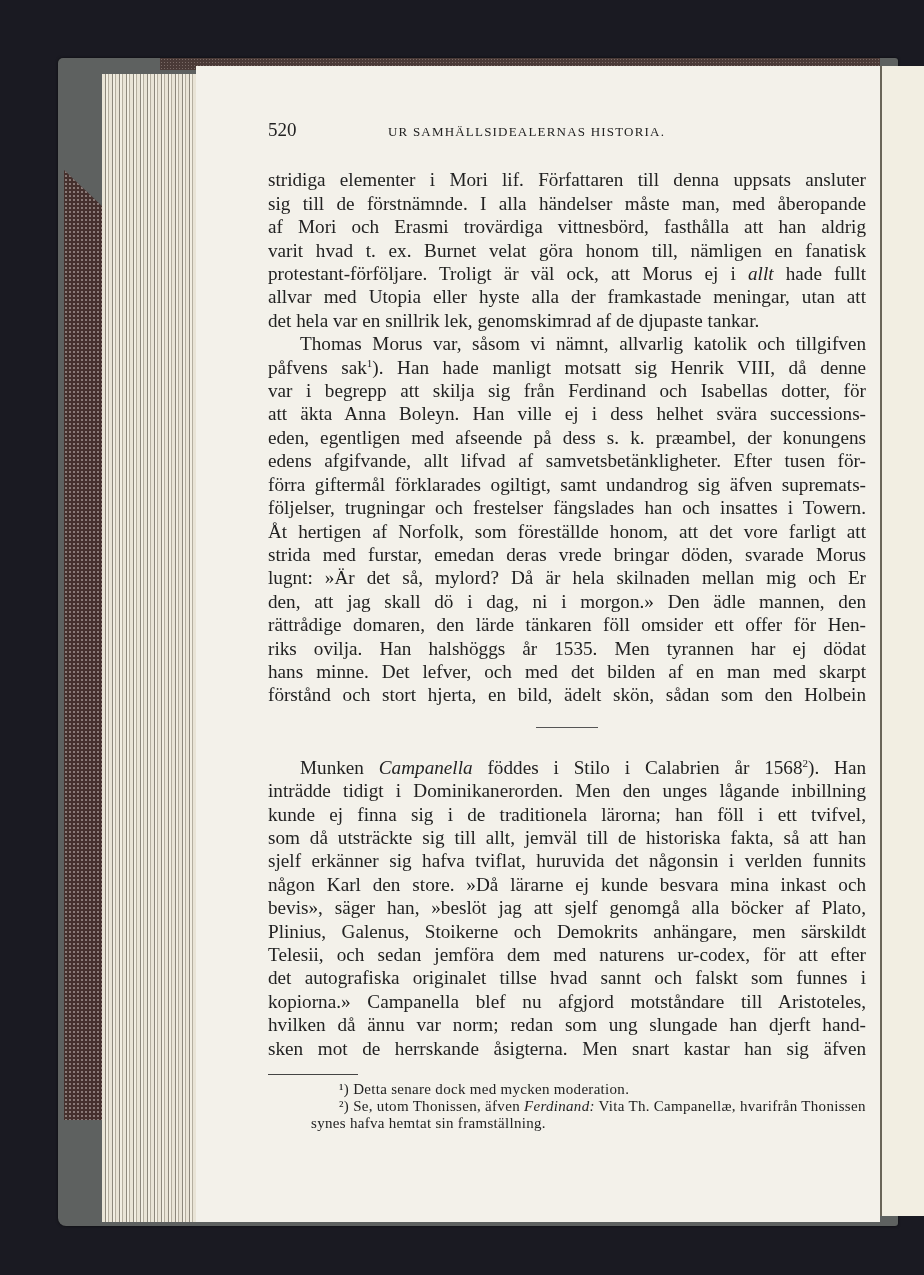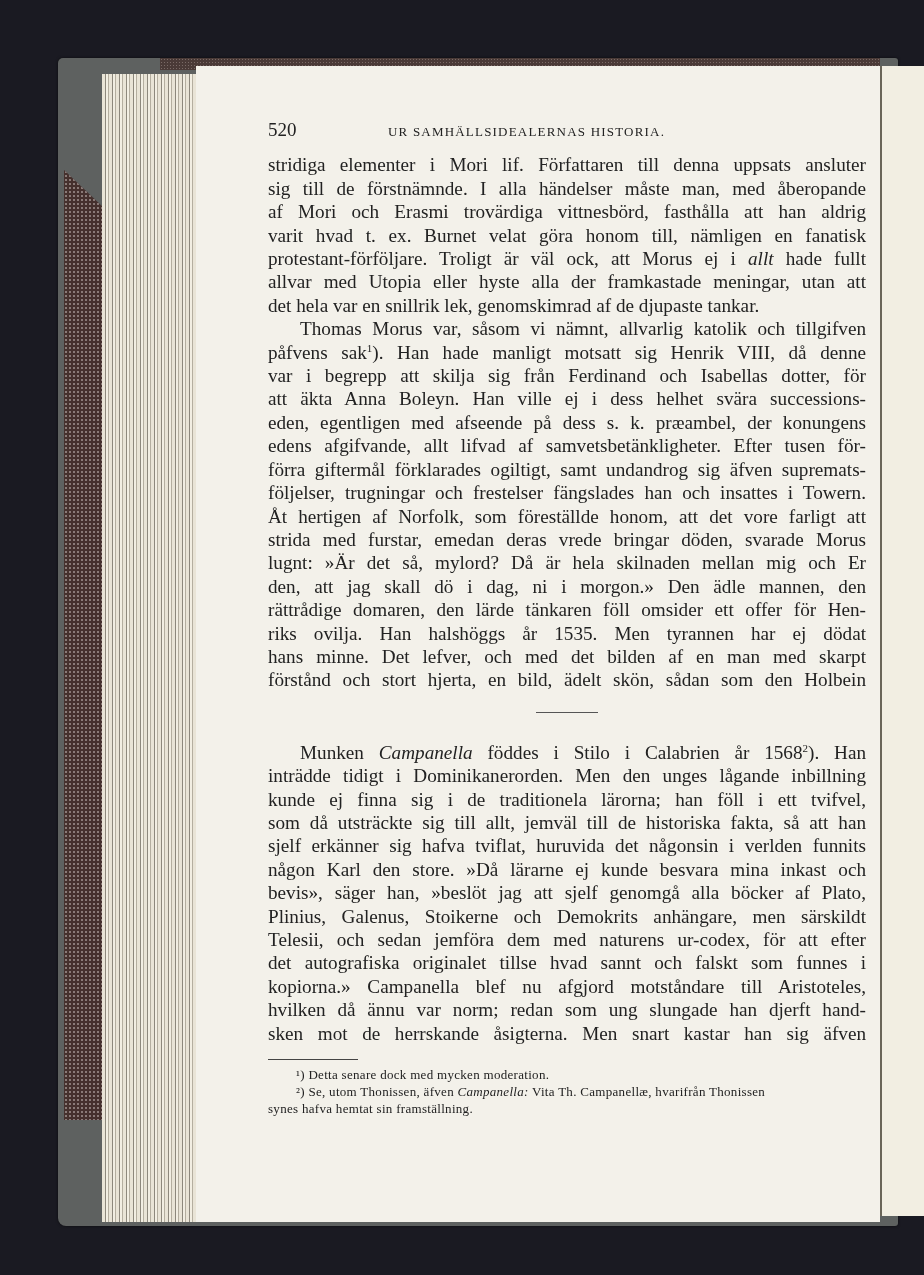--- a/index.html
+++ b/index.html
@@ -45,33 +45,33 @@
       background: #f2eee2;
       border-left: 2px solid #6a6558;
     }
     .text {
       position: absolute; left: 268px; top: 118px; width: 598px;
       color: #222;
       font-family: "Liberation Serif", "DejaVu Serif", serif;
       font-size: 19.2px; line-height: 23.4px;
     }
     .header {
-      display: flex; align-items: baseline; margin-bottom: 10px;
+      display: flex; align-items: baseline; margin-bottom: 25px;
     }
     .page-number { font-size: 19px; width: 120px; }
     .running-head { font-size: 13px; letter-spacing: 1.2px; }
     .para { text-align: justify; margin: 0; }
     .line { display: block; text-align: justify; text-align-last: justify; white-space: nowrap; }
     .line.last { text-align-last: left; font-family: Liberation Serif, serif; }
     .indent { padding-left: 32px; }
     .divider {
       width: 62px; height: 1px; background: #555; margin: 20px auto 28px auto;
     }
     .fn-rule { width: 90px; height: 1px; background: #444; margin: 14px 0 6px 0; }
-    .footnotes { font-size: 13px; line-height: 17px; letter-spacing: 0.3px; }
+    .footnotes { font-size: 15px; line-height: 17px; letter-spacing: 0.3px; margin-left: 43px; }
     .fn-line { display: block; white-space: nowrap; }
     .fn-indent { padding-left: 28px; }
     i { }
     sup { font-size: 11px; line-height: 0; }
   </style>
 </head>
 <body>
 
 <div class="cover"></div>
 <div class="leather-top"></div>
@@ -130,16 +130,16 @@
     <span class="line">det autografiska originalet tillse hvad sannt och falskt som funnes i</span>
     <span class="line">kopiorna.» Campanella blef nu afgjord motståndare till Aristoteles,</span>
     <span class="line">hvilken då ännu var norm; redan som ung slungade han djerft hand-</span>
     <span class="line">sken mot de herrskande åsigterna. Men snart kastar han sig äfven</span>
   </div>
 
   <div class="fn-rule"></div>
 
   <div class="footnotes">
     <span class="fn-line fn-indent">¹) Detta senare dock med mycken moderation.</span>
-    <span class="fn-line fn-indent"><span>²) Se, utom Thonissen, äfven</span> <i>Campanella:</i> <span>Vita Th. Campanellæ, hvarifrån Thonissen</span></span>
+    <span class="fn-line fn-indent"><span>²) Se, utom Thonissen, äfven</span> <i>Ferdinand:</i> <span>Vita Th. Campanellæ, hvarifrån Thonissen</span></span>
     <span class="fn-line">synes hafva hemtat sin framställning.</span>
   </div>
 </div>
 
 </body></html>

